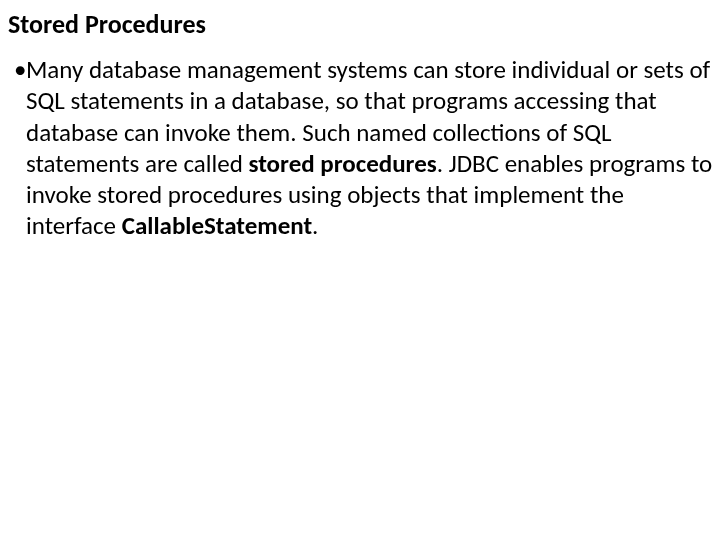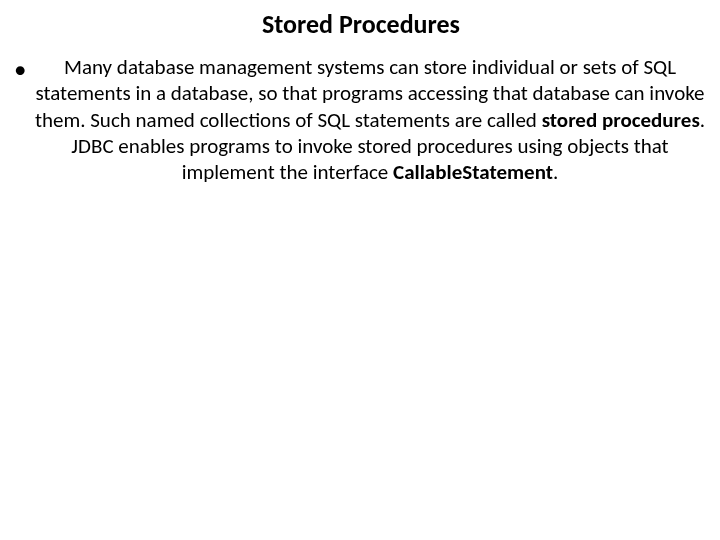--- a/index.html
+++ b/index.html
@@ -1,40 +1,39 @@
 <!DOCTYPE html>
 <html><head>
   <meta charset="utf-8">
   <style>
     * {
       margin: 0;
       padding: 0;
       box-sizing: border-box;
-      text-align: center;
     }
     body {
       width: 720px;
       height: 540px;
       background: #ffffff;
       font-family: Calibri, "Segoe UI", Arial, sans-serif;
       color: #000000;
       padding: 8px 6px;
     }
     .title {
       font-size: 26px;
       font-weight: bold;
       margin-bottom: 14px;
       padding-left: 2px;
     }
     ul {
       list-style: none;
       padding-left: 8px;
     }
     li {
-      font-size: 21px;
+      font-size: 25px;
       line-height: 1.25;
       position: relative;
       padding-left: 12px;
     }
     li::before {
       content: "•";
       position: absolute;
       left: 0;
       top: 0;
       font-size: 25px;

